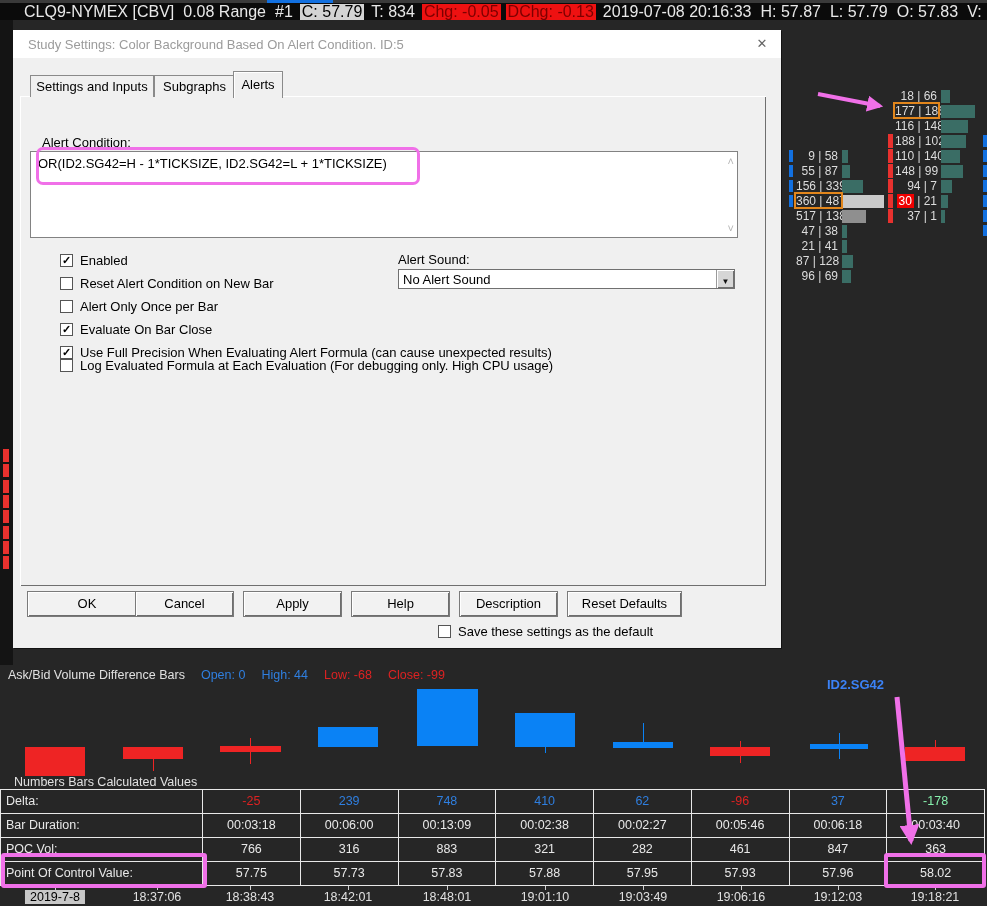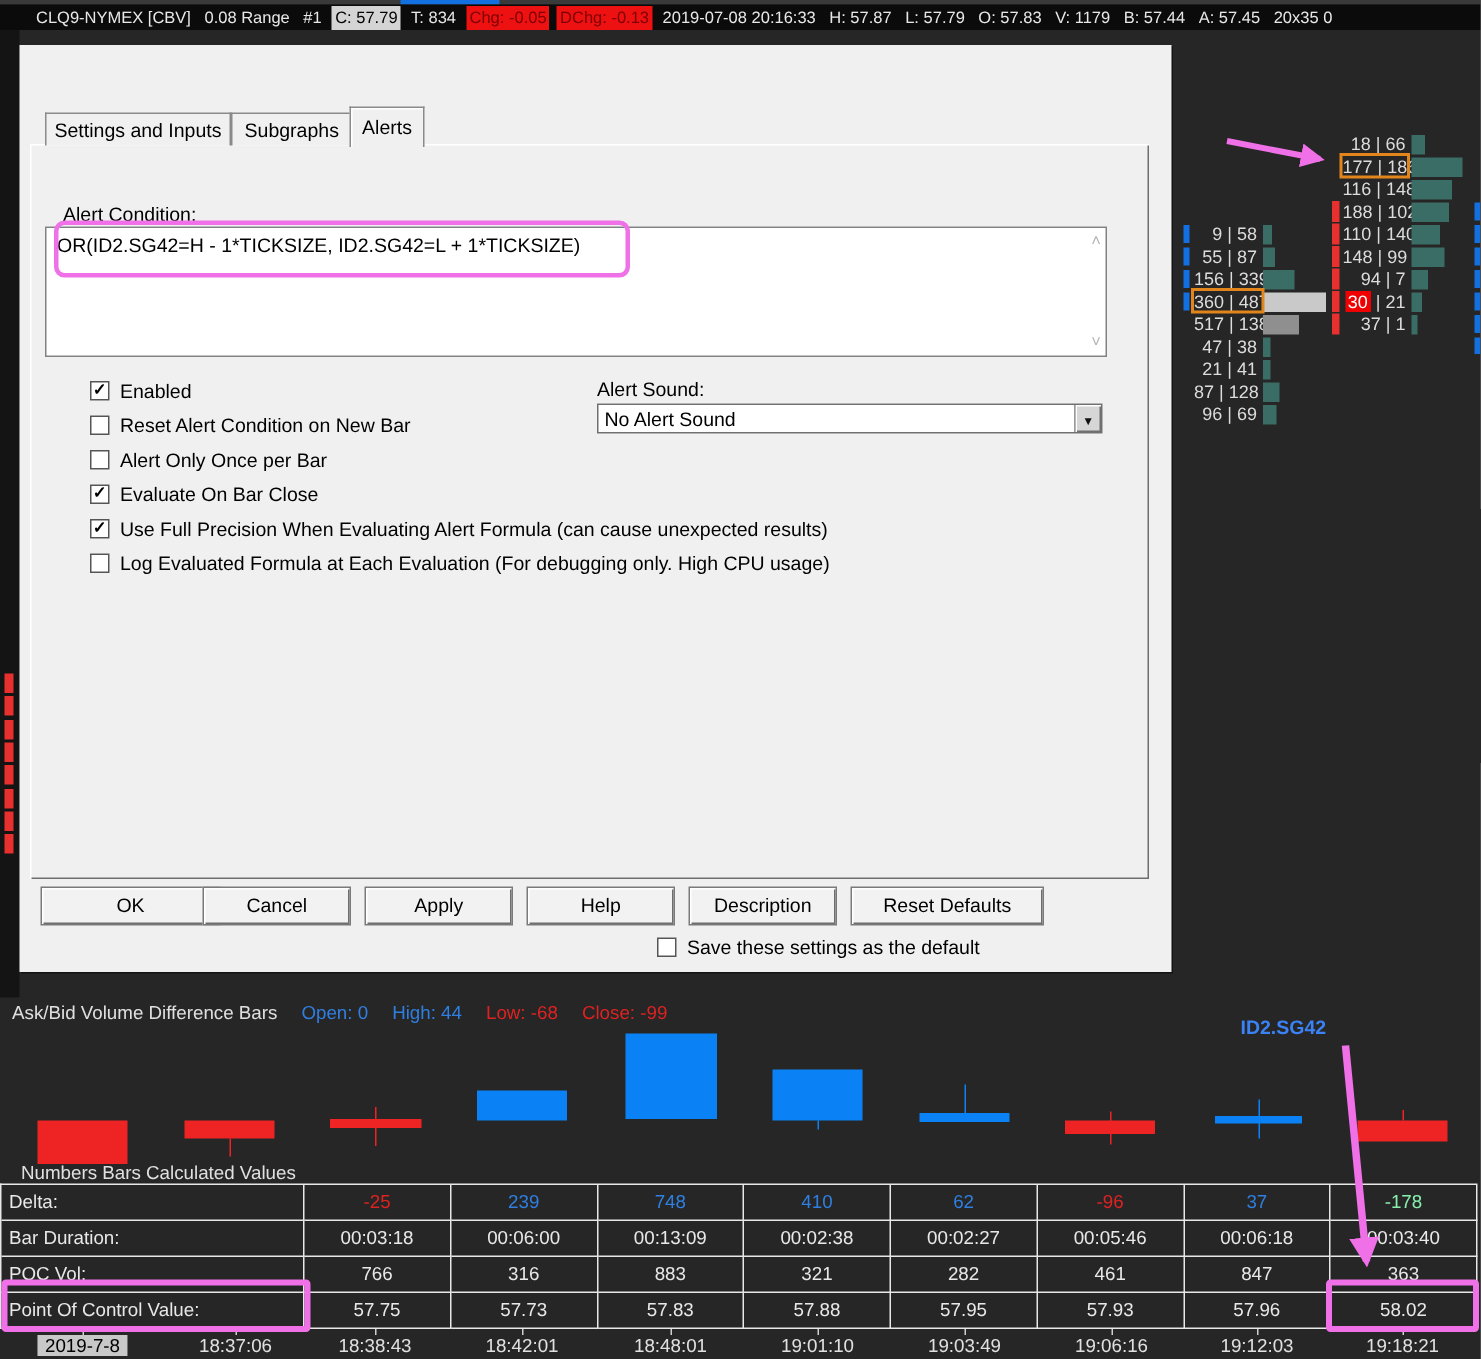--- a/index.html
+++ b/index.html
@@ -3,21 +3,21 @@
 <meta charset="utf-8">
 <style>
   html,body{margin:0;padding:0;background:#262626;}
   #screen{position:relative;width:987px;height:906px;overflow:hidden;background:#262626;
           font-family:"Liberation Sans",sans-serif;-webkit-font-smoothing:antialiased;}
   
   #topstrip{position:absolute;left:0;top:0;width:987px;height:3px;background:#3a3a3a;}
   #topstrip .bluetab{position:absolute;left:267px;top:0;width:66px;height:3px;background:#1270e0;}
   #topbar{position:absolute;left:0;top:3px;width:987px;height:17px;background:#0b0b0b;
           display:flex;align-items:center;gap:5px;padding-left:22px;white-space:nowrap;overflow:hidden;}
-  #topbar .seg{font-size:11px;color:#e8e8e8;padding:0 2px;line-height:16px;text-align:right;}
+  #topbar .seg{font-size:16px;color:#e8e8e8;padding:0 2px;line-height:16px;text-align:right;}
   
   #leftstrip{position:absolute;left:0;top:20px;width:13px;height:645px;background:#141414;}
   .redblock{position:absolute;width:6px;height:13px;background:#e8312e;left:3px;}
   
   #dialog{position:absolute;left:13px;top:30px;width:768px;height:618px;background:#f0f0f0;z-index:3;
           box-shadow:1px 1px 0 rgba(0,0,0,.5);color:#000;}
   #dlg-titlebar{position:absolute;left:0;top:0;width:100%;height:28px;background:#ffffff;}
   #dlg-title{position:absolute;left:15px;top:7px;font-size:13px;color:#9b9b9b;}
   #dlg-close{position:absolute;right:11px;top:6px;width:16px;height:16px;font-size:13px;color:#666;
              text-align:center;line-height:16px;cursor:default;}
@@ -155,20 +155,24 @@
       <div class="lbar" style="left: 941px; top: 195px; width: 7px; background: rgb(58, 109, 101);"></div>
       <div class="lstrip" style="left: 983px; top: 195px; width: 4px; height: 12px; background: rgb(18, 112, 224);"></div>
       <div class="lstrip" style="left: 888px; top: 209px; width: 5px; height: 14px; background: rgb(232, 49, 46);"></div>
       <div class="lrow-text" style="left: 895px; top: 209px; width: 42px;"><span>37</span><span> | 1</span></div>
       <div class="lbar" style="left: 941px; top: 210px; width: 4px; background: rgb(58, 109, 101);"></div>
       <div class="lstrip" style="left: 983px; top: 210px; width: 4px; height: 12px; background: rgb(18, 112, 224);"></div>
       <div class="lstrip" style="left: 983px; top: 225px; width: 4px; height: 11px; background: rgb(18, 112, 224);"></div>
     </div>
 
   <div id="dialog">
+    <div id="dlg-titlebar">
+      <span id="dlg-title">Study Settings: Color Background Based On Alert Condition. ID:5</span>
+      <span id="dlg-close">✕</span>
+    </div>
     <div id="tabs">
         <div class="tab inactive" style="left: 17px; width: 122px;">Settings and Inputs</div>
         <div class="tab inactive" style="left: 141px; width: 79px;">Subgraphs</div>
         <div class="tab active" style="left: 220px; width: 48px;">Alerts</div>
       </div>
     <div id="dlg-frame"></div>
 
     <div class="dlg-label" style="left:29px;top:105px;">Alert Condition:</div>
     <div id="alert-textarea">
       <div id="alert-text">OR(ID2.SG42=H - 1*TICKSIZE, ID2.SG42=L + 1*TICKSIZE)</div>
@@ -190,39 +194,39 @@
           <span class="cblabel">Alert Only Once per Bar</span>
         </div>
         <div class="cbrow" style="left: 47px; top: 292px;">
           <span class="cb">✓</span>
           <span class="cblabel">Evaluate On Bar Close</span>
         </div>
         <div class="cbrow" style="left: 47px; top: 315px;">
           <span class="cb">✓</span>
           <span class="cblabel">Use Full Precision When Evaluating Alert Formula (can cause unexpected results)</span>
         </div>
-        <div class="cbrow" style="left: 47px; top: 338px; text-align: center;">
+        <div class="cbrow" style="left: 47px; top: 328px; text-align: center;">
           <span class="cb"></span>
           <span class="cblabel">Log Evaluated Formula at Each Evaluation (For debugging only. High CPU usage)</span>
         </div>
       </div>
 
     <div class="dlg-label" style="left:385px;top:222px;">Alert Sound:</div>
     <div id="combo">
       <span id="combo-value">No Alert Sound</span>
       <span id="combo-btn"><span>▼</span></span>
     </div>
 
     <div id="dlgbtns">
         <div class="dlgbtn" style="left: 14px; width: 120px;">OK</div>
         <div class="dlgbtn" style="left: 122px; width: 99px;">Cancel</div>
         <div class="dlgbtn" style="left: 230px; width: 99px;">Apply</div>
         <div class="dlgbtn" style="left: 338px; width: 99px;">Help</div>
         <div class="dlgbtn" style="left: 446px; width: 99px;">Description</div>
-        <div class="dlgbtn" style="left: 554px; width: 129px;">Reset Defaults</div>
+        <div class="dlgbtn" style="left: 554px; width: 115px;">Reset Defaults</div>
       </div>
     <div id="savedef">
         <div class="cbrow" style="left: 425px; top: 594px;">
           <span class="cb"></span>
           <span class="cblabel">Save these settings as the default</span>
         </div>
       </div>
   </div>
 
   <div id="chart-header">

